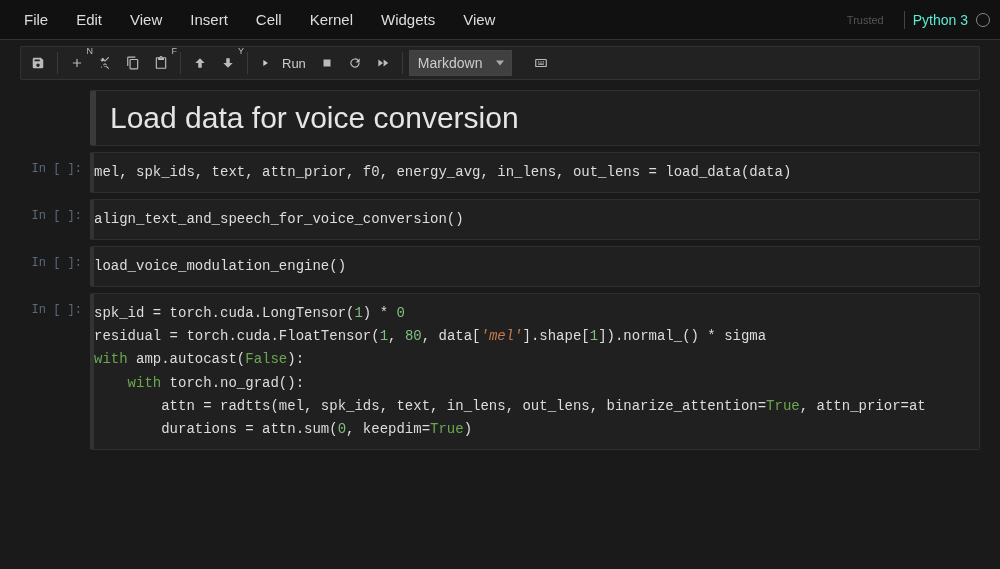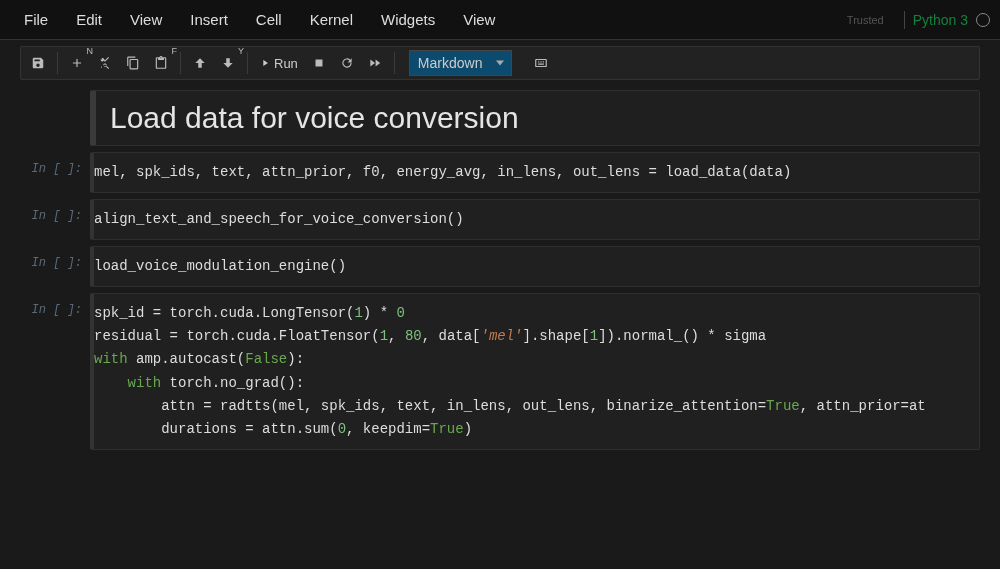--- a/index.html
+++ b/index.html
@@ -31,21 +31,21 @@
   .menubar .spacer { flex: 1; }
   .menubar .trusted {
     color: #555;
     font-size: 11px;
     margin-right: 12px;
   }
   .menubar .kernel-sep {
     width: 1px; height: 18px; background: #444; margin: 0 8px;
   }
   .menubar .kernel {
-    color: #15803d;
+    color: #5eead4;
     font-size: 14px;
     display: flex;
     align-items: center;
     gap: 8px;
   }
   .menubar .kernel-circle {
     width: 14px; height: 14px;
     border: 1.5px solid #888;
     border-radius: 50%;
   }
@@ -72,25 +72,24 @@
     min-width: 26px;
     height: 26px;
     color: #bbb;
     font-size: 12px;
     cursor: pointer;
     padding: 0 4px;
     position: relative;
   }
   .tb-btn svg { width: 14px; height: 14px; fill: #bbb; }
   .tb-sep { width: 1px; height: 22px; background: #3a3a3a; margin: 0 4px; }
-  .run-btn { display: inline-flex; align-items: center; gap: 4px; color: #ccc; font-size: 13px; padding: 0 6px; }
+  .run-btn { display: inline-flex; align-items: center; gap: 12px; color: #ccc; font-size: 13px; padding: 0 6px; }
   .run-btn svg { width: 10px; height: 10px; fill: #ccc; }
   .celltype {
-    margin-left: 8px;
-    background: #0c4a6e;
+    background: #404040;
     color: #ccc;
     border: 1px solid #444;
     height: 26px;
     padding: 0 28px 0 8px;
     font-size: 14px;
     appearance: none;
     position: relative;
   }
   .celltype-wrap { position: relative; display: inline-block; }
   .celltype-wrap::after {
@@ -114,21 +113,20 @@
     margin-bottom: 6px;
   }
   .prompt {
     width: 70px;
     flex: 0 0 70px;
     text-align: right;
     padding: 10px 8px 0 0;
     color: #5a6a7a;
     font-family: Menlo, Monaco, "Courier New", monospace;
     font-size: 12px;
-    font-style: italic;
   }
   .cell-body {
     flex: 1;
     background: #202020;
     border: 1px solid #2f2f2f;
     border-radius: 2px;
     overflow: hidden;
   }
   .md-cell .cell-body {
     background: #1f1f1f;

